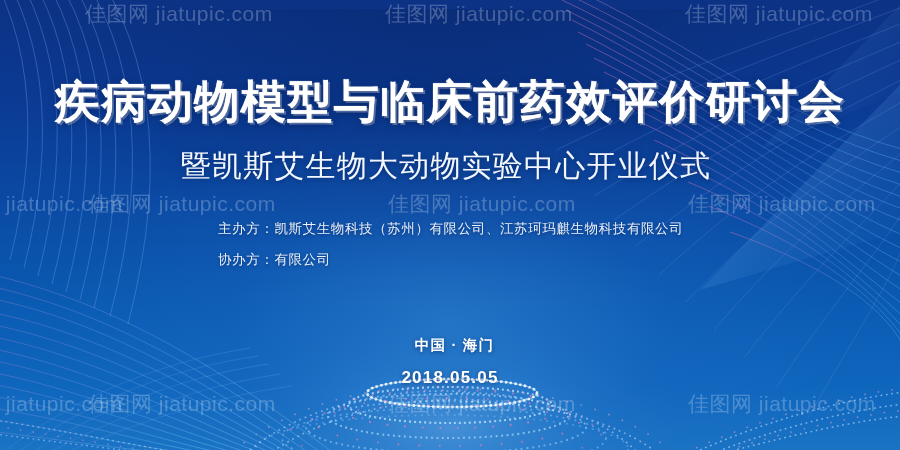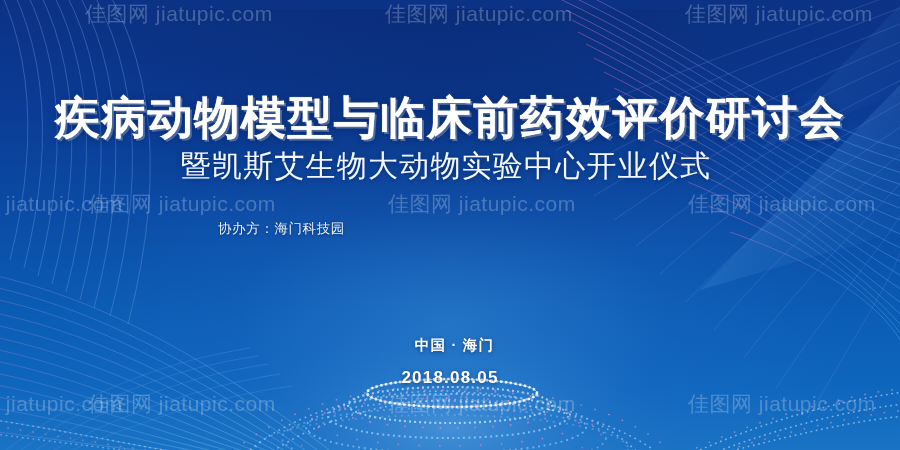--- a/index.html
+++ b/index.html
@@ -69,21 +69,20 @@
     color: #ffffff;
     font-size: 45px;
     font-weight: bold;
     letter-spacing: 1.5px;
     line-height: 1.0;
     text-shadow:
        0 0 1px rgba(255,255,255,0.9),
        0 2px 7px rgba(0,20,70,0.55),
        2px 2px 0 rgba(255,255,255,0.35);
     white-space: nowrap;
-    margin-top: 16px;
   }
 
   .sub-title {
     position: absolute;
     top: 151px;
     left: 0; right: 8px;
     text-align: center;
     color: #f2f7ff;
     font-size: 30px;
     font-weight: normal;
@@ -317,26 +316,27 @@
       <path d="M -5 426 C 58 436 126 448 182 455"></path>
     </g>
   </svg>
 
   <div class="content">
     <div class="main-title">疾病动物模型与临床前药效评价研讨会</div>
 
     <div class="sub-title">暨凯斯艾生物大动物实验中心开业仪式</div>
 
     <div class="org-block">
-      <div class="org-line">协办方：海门科技园</div>
+      <div class="org-line">主办方：凯斯艾生物科技（苏州）有限公司、江苏珂玛麒生物科技有限公司</div>
+      <div class="org-line">协办方：有限公司</div>
     </div>
 
     <div class="place">中国 · 海门</div>
 
-    <div class="date">2018.08.05</div>
+    <div class="date">2018.05.05</div>
   </div>
 
   <div class="watermarks">
     <div class="wm" style="left:85px;  top:-12px;">佳图网 jiatupic.com</div>
     <div class="wm" style="left:385px; top:-12px;">佳图网 jiatupic.com</div>
     <div class="wm" style="left:685px; top:-12px;">佳图网 jiatupic.com</div>
 
     <div class="wm" style="left:-65px; top:178px;">佳图网 jiatupic.com</div>
     <div class="wm" style="left:88px;  top:178px;">佳图网 jiatupic.com</div>
     <div class="wm" style="left:388px; top:178px;">佳图网 jiatupic.com</div>

